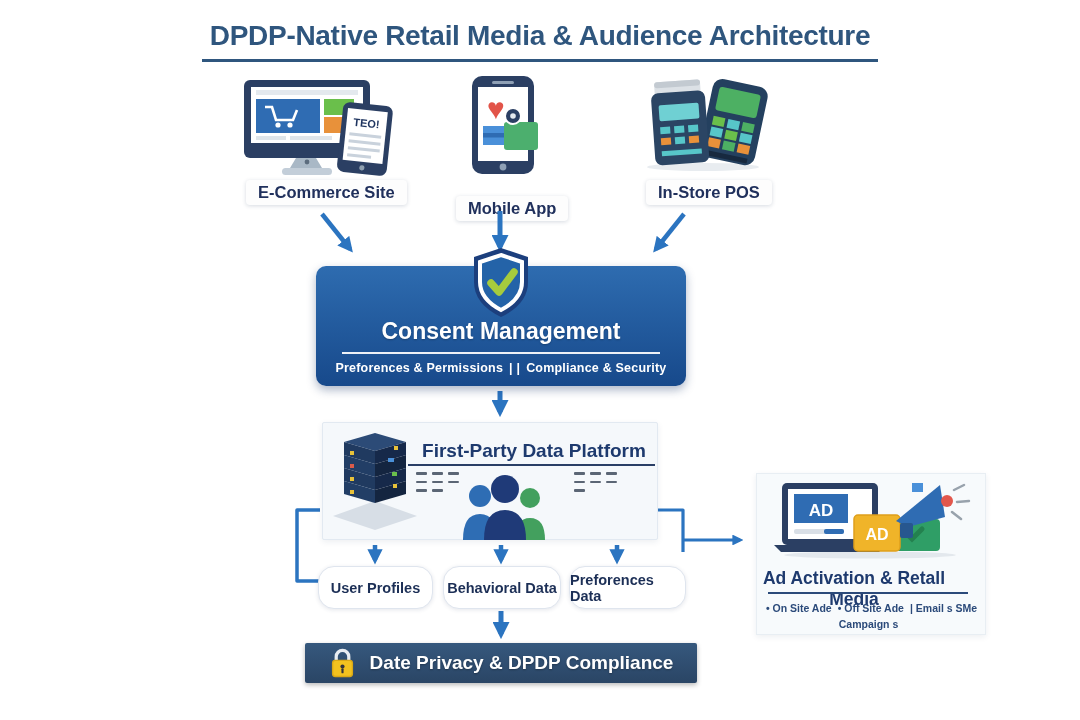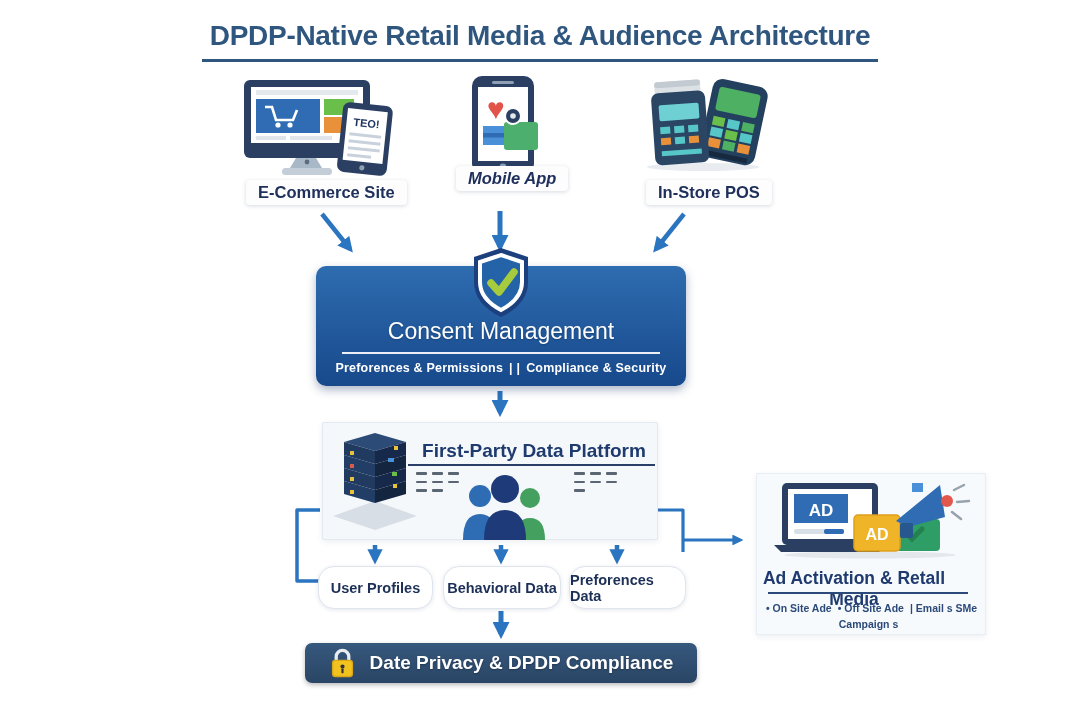--- a/index.html
+++ b/index.html
@@ -13,21 +13,21 @@
          letter-spacing:-0.3px;padding:0 8px 7px 8px;border-bottom:3px solid #2f567e;}
 
   
   .src-label{background:#fdfdfd;border-radius:4px;box-shadow:0 1px 4px rgba(30,50,90,.18);
              padding:3px 12px;font-size:16.5px;font-weight:bold;color:#20305c;white-space:nowrap;}
 
   
   #consent-box{left:316px;top:266px;width:370px;height:120px;border-radius:10px;
                background:linear-gradient(#2e6cb0,#17498b);
                box-shadow:0 4px 10px rgba(20,50,100,.35);text-align:center;color:#fff;}
-  #consent-title{margin-top:52px;font-size:23px;font-weight:normal;text-shadow:0 1px 2px rgba(0,0,0,.25);}
+  #consent-title{margin-top:52px;font-size:23px;font-weight:bold;text-shadow:0 1px 2px rgba(0,0,0,.25);}
   #consent-divider{width:318px;height:1.5px;background:rgba(255,255,255,.92);margin:7px auto 7px auto;}
   #consent-sub{font-size:12.5px;font-weight:bold;letter-spacing:.2px;}
   #consent-sub span{margin:0 3px;}
 
   
   #platform-panel{left:322px;top:422px;width:334px;height:116px;background:#f5f8fb;
                   border:1px solid #e2e9f1;border-radius:2px;box-shadow:0 2px 6px rgba(30,50,90,.08);}
   #platform-title{left:412px;top:440px;width:244px;text-align:center;font-size:19px;
                   font-weight:bold;color:#1e3a6e;}
   #platform-underline{left:408px;top:464px;width:247px;height:1.6px;background:#2a3f66;}
@@ -43,21 +43,21 @@
   #activation-panel{left:756px;top:473px;width:228px;height:160px;background:#f7fafc;
                     border:1px solid #e8eef3;box-shadow:0 2px 6px rgba(30,50,90,.08);}
   #activation-title{left:744px;top:568px;width:220px;text-align:center;font-size:17.5px;
                     font-weight:bold;color:#1e3a6e;}
   #activation-underline{left:768px;top:592px;width:200px;height:2px;background:#2b4a7a;}
   #activation-bullets{left:762px;top:600px;width:216px;text-align:center;font-size:10.5px;
                       font-weight:bold;color:#2b4a7a;line-height:1.55;}
   #activation-bullets span{margin:0 3px;}
 
   
-  #compliance-bar{left:305px;top:643px;width:392px;height:40px;border-radius:7px;
+  #compliance-bar{left:305px;top:643px;width:392px;height:40px;border-radius:2px;
                   background:linear-gradient(#36587d,#2a4565);box-shadow:0 2px 5px rgba(0,0,0,.28);
                   display:flex;align-items:center;justify-content:center;gap:14px;}
   #compliance-label{font-size:19px;font-weight:bold;color:#fff;text-shadow:0 1px 2px rgba(0,0,0,.3);}
 
   svg{display:block;}
 </style>
 </head>
 <body>
 
 <div id="canvas">
@@ -139,21 +139,21 @@
           <rect x="41" y="61" width="10" height="7" fill="#57c6c9"></rect>
           <rect x="55" y="61" width="10" height="7" fill="#e8913a"></rect>
         <rect x="27" y="74" width="40" height="5" fill="#57c6c9"></rect>
       </g>
     </svg>
   </div>
 
   <div class="abs src-label" style="left:246px;top:180px;">
     <span>E-Commerce Site</span>
   </div>
-  <div class="abs src-label" style="left:456px;top:166px;font-style:italic;">
+  <div class="abs src-label" style="left:456px;top:196px;">
     <span>Mobile App</span>
   </div>
   <div class="abs src-label" style="left:646px;top:180px;">
     <span>In-Store POS</span>
   </div>
 
   <svg class="abs" style="left:0;top:0;" width="1080" height="720" viewBox="0 0 1080 720">
     <defs>
       <marker id="ah" viewBox="0 0 10 10" refX="7" refY="5" markerWidth="3.4" markerHeight="3.4" orient="auto">
         <path d="M0,0 L10,5 L0,10 z" fill="#2b74c0"></path>

